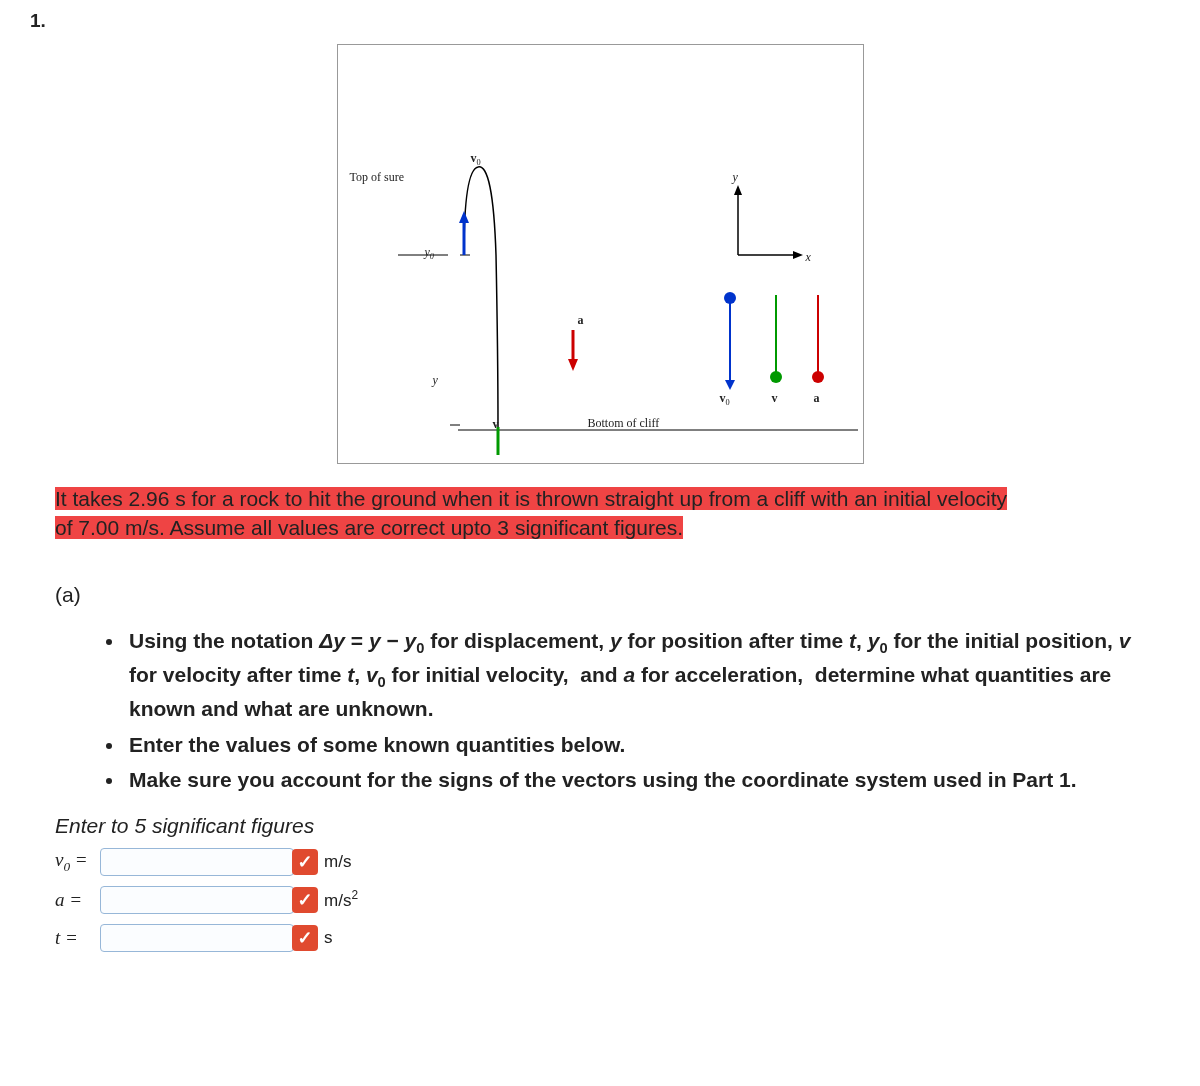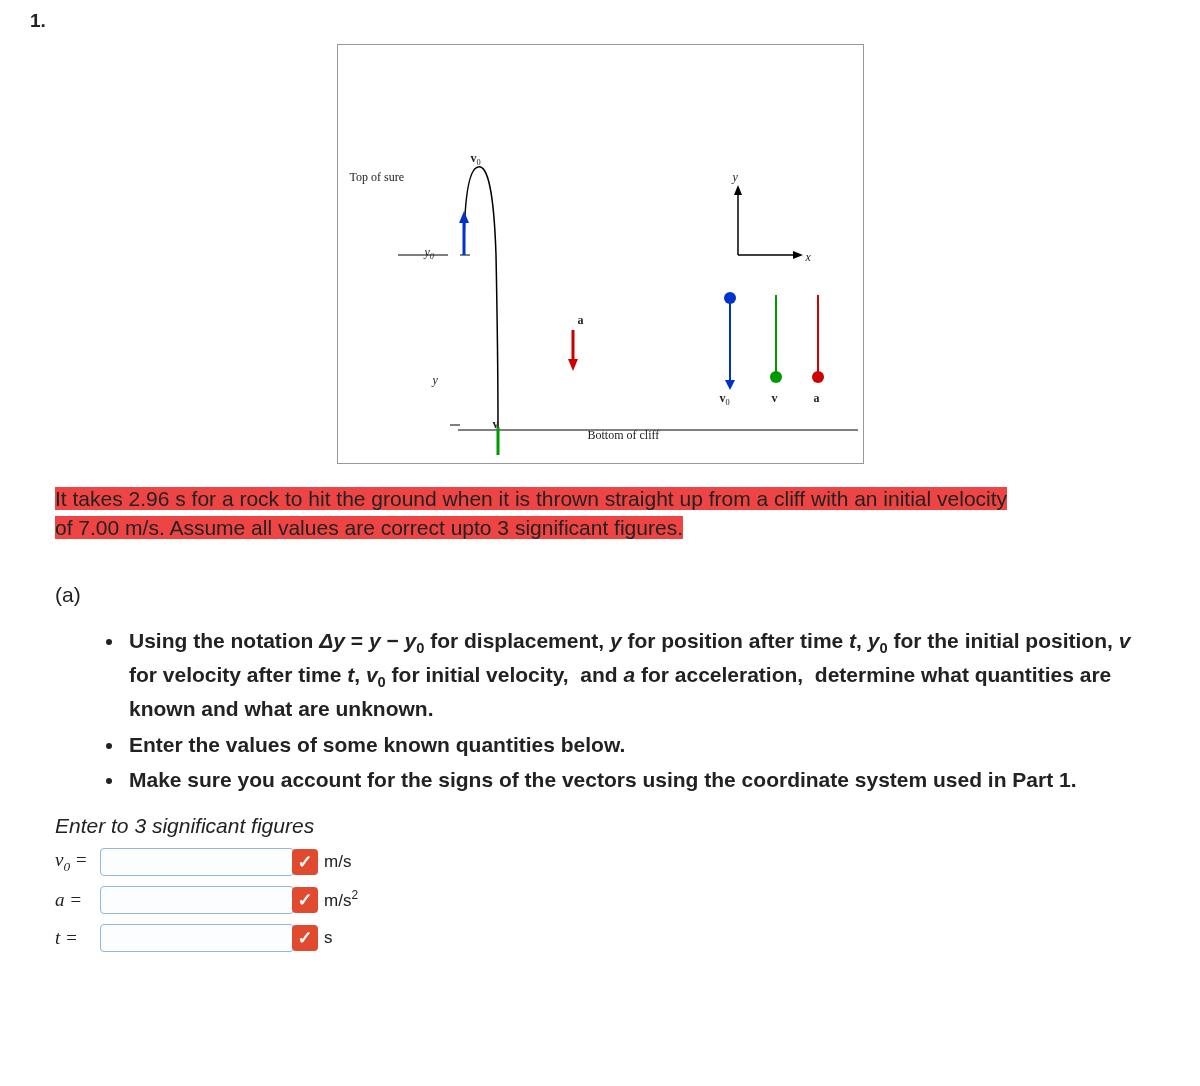--- a/index.html
+++ b/index.html
@@ -169,21 +169,21 @@
     <line x1="420" y1="190" x2="420" y2="275" stroke="#cc0000" stroke-width="2"></line>
     <circle cx="420" cy="272" r="6" fill="#cc0000"></circle>
   </svg>
 
   <div class="diag-label" style="top:125px; left:12px;">Top of sure</div>
   <div class="diag-label" style="top:200px; left:87px; font-style:italic;"><i>y</i><sub>0</sub></div>
   <div class="diag-label" style="top:106px; left:133px;"><b>v</b><sub>0</sub></div>
   <div class="diag-label" style="top:328px; left:95px; font-style:italic;">y</div>
   <div class="diag-label" style="top:372px; left:155px;"><b>v</b></div>
   <div class="diag-label" style="top:268px; left:240px;"><b>a</b></div>
-  <div class="diag-label" style="top:383px; left:250px;">Bottom of cliff</div>
+  <div class="diag-label" style="top:371px; left:250px;">Bottom of cliff</div>
 
   <div class="diag-label" style="top:125px; left:395px; font-style:italic;">y</div>
   <div class="diag-label" style="top:205px; left:468px; font-style:italic;">x</div>
 
   <div class="diag-label" style="top:346px; left:382px;"><b>v</b><sub>0</sub></div>
   <div class="diag-label" style="top:346px; left:434px;"><b>v</b></div>
   <div class="diag-label" style="top:346px; left:476px;"><b>a</b></div>
 </div>
 
 <div class="prompt-para">
@@ -191,21 +191,21 @@
 </div>
 
 <div class="part-a">(a)</div>
 
 <ul class="bullets">
   <li>Using the notation <i>Δy</i> = <i>y</i> − <i>y</i><sub>0</sub> for displacement, <i>y</i> for position after time <i>t</i>, <i>y</i><sub>0</sub> for the initial position, <i>v</i> for velocity after time <i>t</i>, <i>v</i><sub>0</sub> for initial velocity,&nbsp; and <i>a</i> for acceleration,&nbsp; determine what quantities are known and what are unknown.</li>
   <li>Enter the values of some known quantities below.</li>
   <li>Make sure you account for the signs of  the vectors using the coordinate system used in Part 1.</li>
 </ul>
 
-<div class="sigfig">Enter to 3 significant figures</div>
+<div class="sigfig">Enter to 5 significant figures</div>
 
 <div class="input-row">
   <span class="sym"><i>v</i><sub>0</sub> =</span>
   <input type="text" style="">
   <span class="check-badge">✓</span>
   <span class="unit">m/s</span>
 </div>
 
 <div class="input-row">
   <span class="sym"><i>a</i> =</span>

